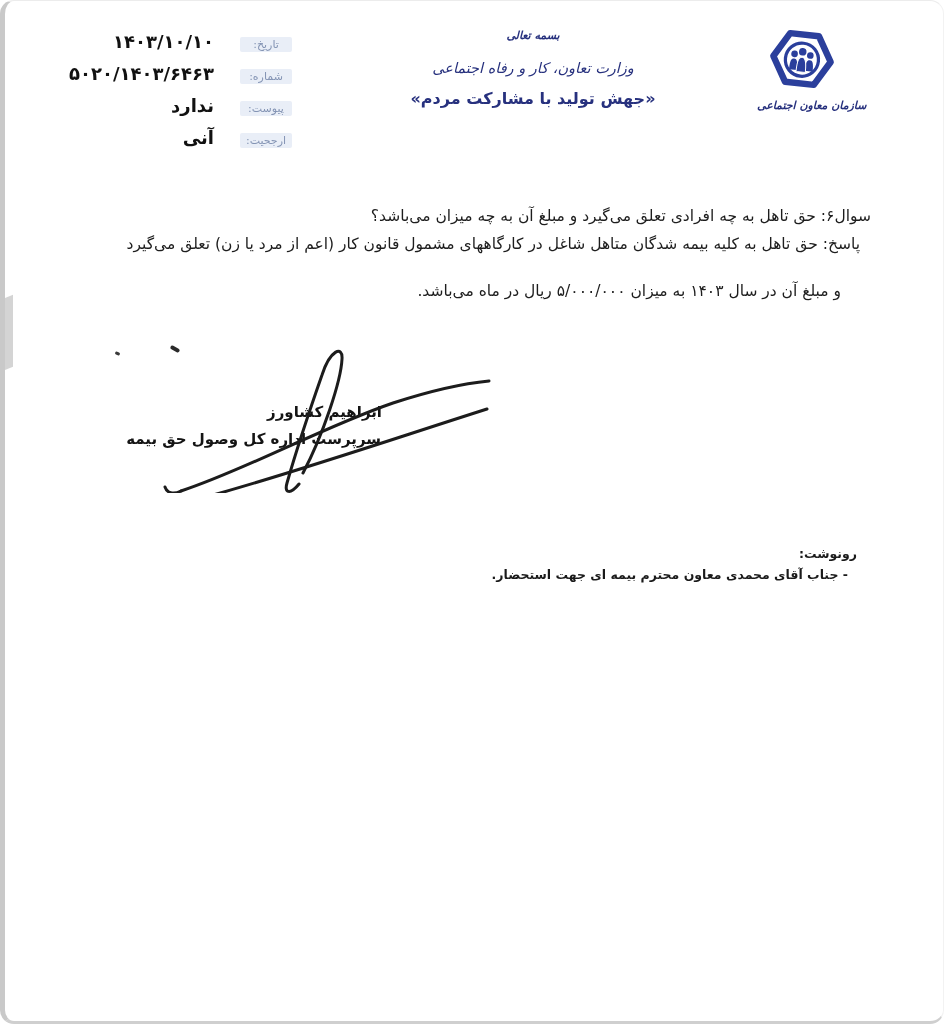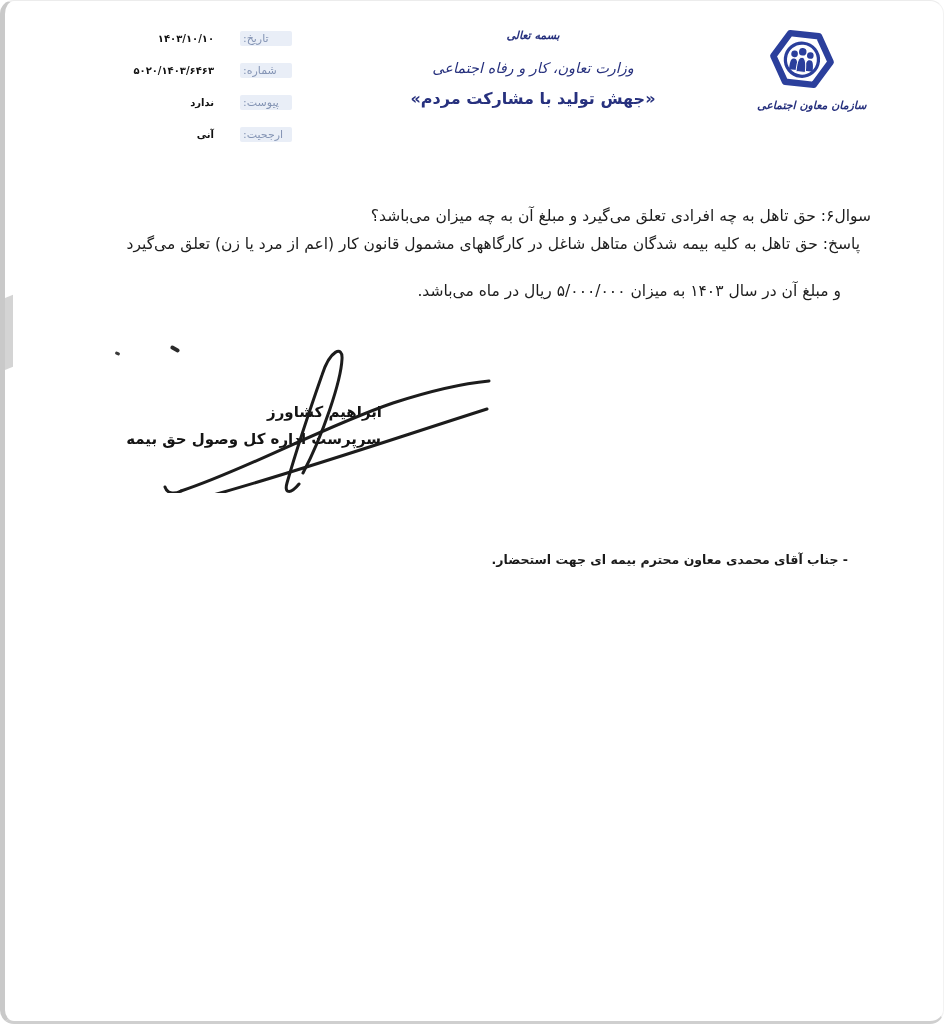--- a/index.html
+++ b/index.html
@@ -61,25 +61,25 @@
     align-items: baseline;
     height: 32px;
   }
   .meta-label {
     font-size: 11px;
     color: #8494b4;
     background: #e9eef7;
     padding: 1px 3px;
     border-radius: 2px;
     min-width: 46px;
-    text-align: left;
+    text-align: center;
   }
   .meta-value {
     margin-right: 26px;
-    font-size: 10px;
+    font-size: 18px;
     font-weight: bold;
     color: #111111;
     white-space: nowrap;
   }
   
   .body-text {
     position: absolute;
     top: 203px;
     right: 72px;
     left: 60px;
@@ -217,20 +217,21 @@
   <svg class="sig-scribble" width="340" height="150" viewBox="0 0 340 150">
     <g fill="none" stroke="#1c1c1c" stroke-width="3" stroke-linecap="round">
       <path d="M150,130 C170,92 188,38 189,16 C190,2 177,7 169,32 C155,72 142,112 134,140 C131,150 137,152 146,141"></path>
       <path d="M28,148 C90,128 170,84 240,60 C280,47 315,40 336,38"></path>
       <path d="M60,152 C140,130 240,96 334,66"></path>
       <path d="M28,148 C20,152 14,150 12,144"></path>
     </g>
   </svg>
 
   <div class="cc-block">
+    <div class="cc-label">رونوشت:</div>
     <div class="cc-item">- جناب آقای محمدی معاون محترم بیمه ای جهت استحضار.</div>
   </div>
 
   <div class="artifact-edge"></div>
   <div class="speck-1"></div>
   <div class="speck-2"></div>
 
 </div>
 
 </body></html>

